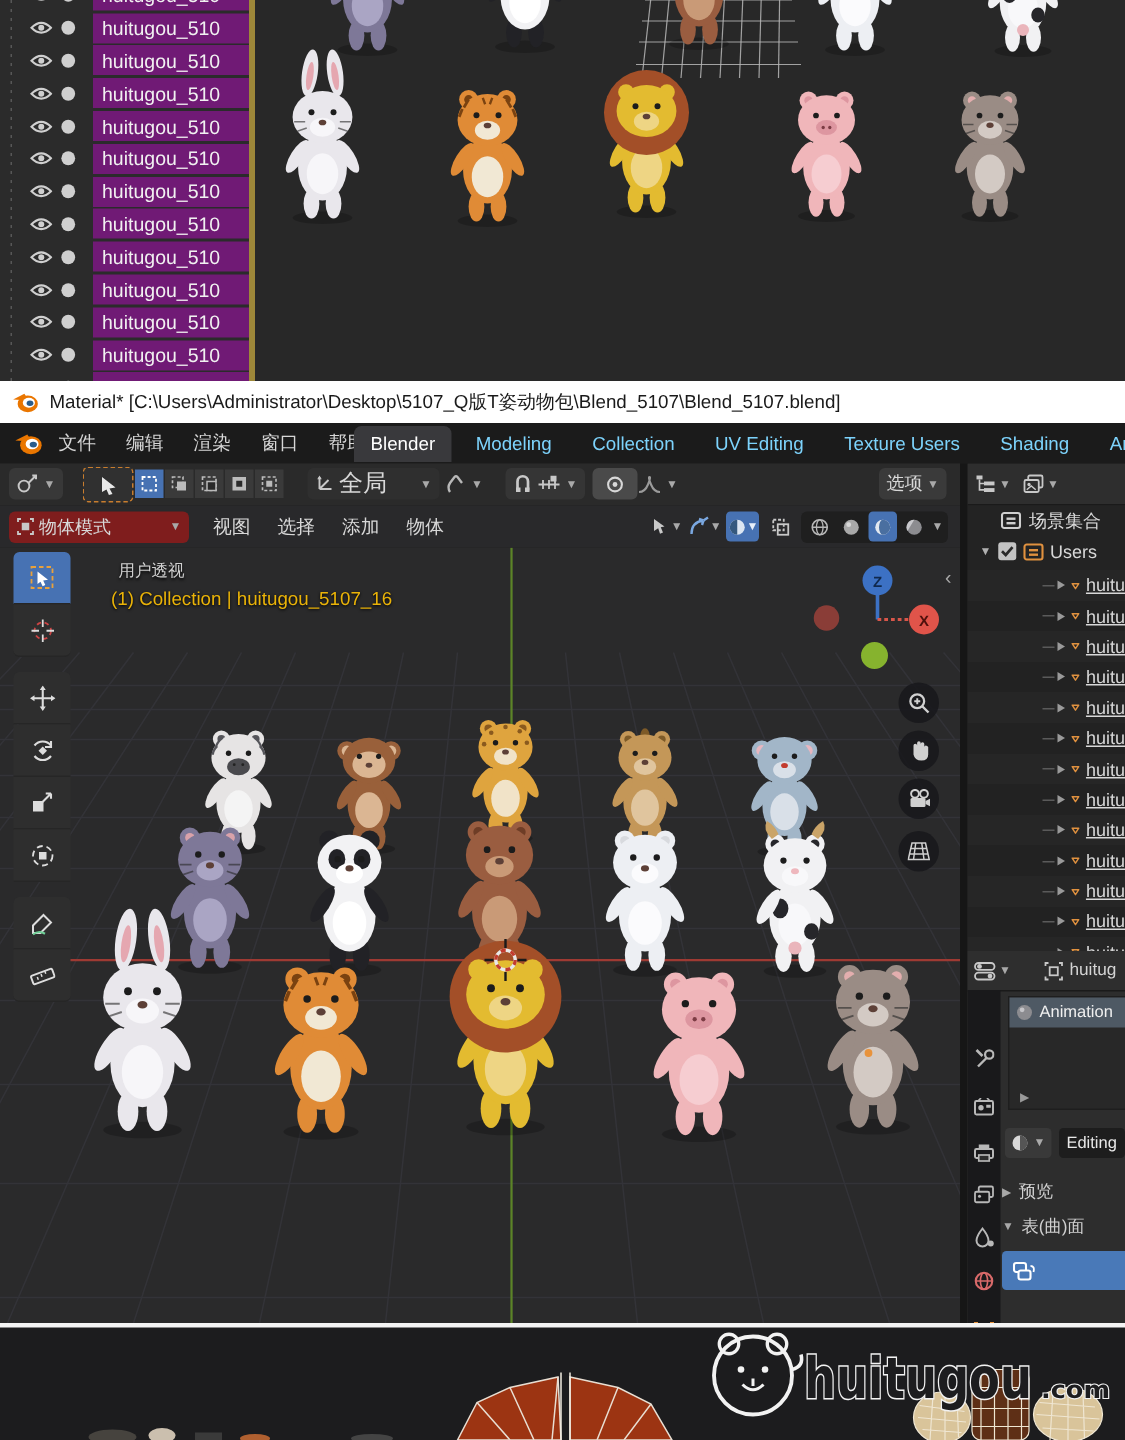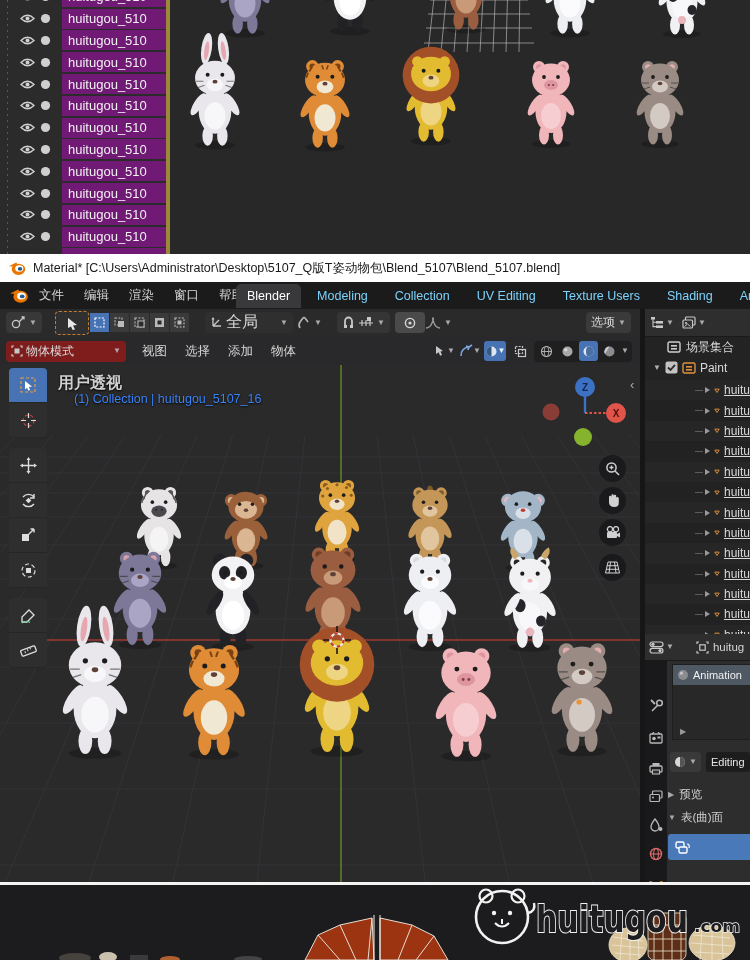--- a/index.html
+++ b/index.html
@@ -43,22 +43,22 @@
   .selmode.on{background:#4772b3;}
 
   
   #vheader{left:0;top:337px;width:640px;height:28px;background:#29292b;display:flex;align-items:center;}
   .vh-menu{padding:0 8px;color:#d8d8d8;font-size:12.5px;}
   .vh-ico{width:22px;height:20px;display:flex;align-items:center;justify-content:center;border-radius:3px;}
   .vh-ico.on{background:#4772b3;}
 
   
   #viewport{left:0;top:365px;width:640px;height:517px;background:#2a2a2b;overflow:hidden;}
-  #vp-label{position:absolute;left:58px;top:8px;color:#d0d0d0;font-size:16px;text-shadow:0 1px 2px #000;font-weight:bold;}
-  #vp-crumb{position:absolute;left:74px;top:27px;color:#3b82f6;font-size:12.5px;text-shadow:0 1px 2px #000;}
+  #vp-label{position:absolute;left:79px;top:8px;color:#d0d0d0;font-size:11px;text-shadow:0 1px 2px #000;}
+  #vp-crumb{position:absolute;left:74px;top:27px;color:#eab308;font-size:12.5px;text-shadow:0 1px 2px #000;}
   #vp-tools{position:absolute;left:9px;top:3px;width:38px;}
   .vtool{width:38px;height:34px;background:#2e2e2e;display:flex;align-items:center;justify-content:center;border-bottom:1px solid #262626;}
   .vtool.active{background:#4772b3;}
   .vtool.gap{margin-top:10px;border-radius:4px 4px 0 0;}
   .navbtn{position:absolute;width:27px;height:27px;border-radius:50%;background:rgba(24,24,27,.85);
           display:flex;align-items:center;justify-content:center;}
 
   
   #rgap{left:640px;top:309px;width:5px;height:573px;background:#161616;}
   #outliner{left:645px;top:309px;width:105px;height:325px;background:#232323;overflow:hidden;}
@@ -1112,21 +1112,21 @@
       <span style="color:#b0b0b0;font-size:8px">▼</span>
       <svg width="13" height="13" viewBox="0 0 13 13">
           <rect x="0.5" y="0.5" width="12" height="12" rx="2" fill="#c3c3c3"></rect>
           <path d="M3 6.5 L5.5 9 L10 3.8" stroke="#2a2a2a" stroke-width="1.8" fill="none"></path>
         </svg>
       <svg width="14" height="12" viewBox="0 0 14 12">
           <rect x="1" y="1" width="12" height="10" rx="1.5" fill="none" stroke="#e0913f" stroke-width="1.4"></rect>
           <rect x="4" y="4" width="6" height="1.6" fill="#e0913f"></rect>
           <rect x="4" y="7" width="6" height="1.6" fill="#e0913f"></rect>
         </svg>
-      <span>Paint</span>
+      <span>Users</span>
     </div>
     <div id="treeline"></div>
     <div id="o-items">
 
         <div class="o-row">
           <span class="tick"></span>
           <svg width="7" height="8" viewBox="0 0 7 8" style="position:absolute;left:59px">
             <path d="M1 1 L6 4 L1 7 Z" fill="#9a9a9a"></path>
           </svg>
           <svg width="15" height="13" viewBox="0 0 15 13" style="margin:0 4px 0 27px">

